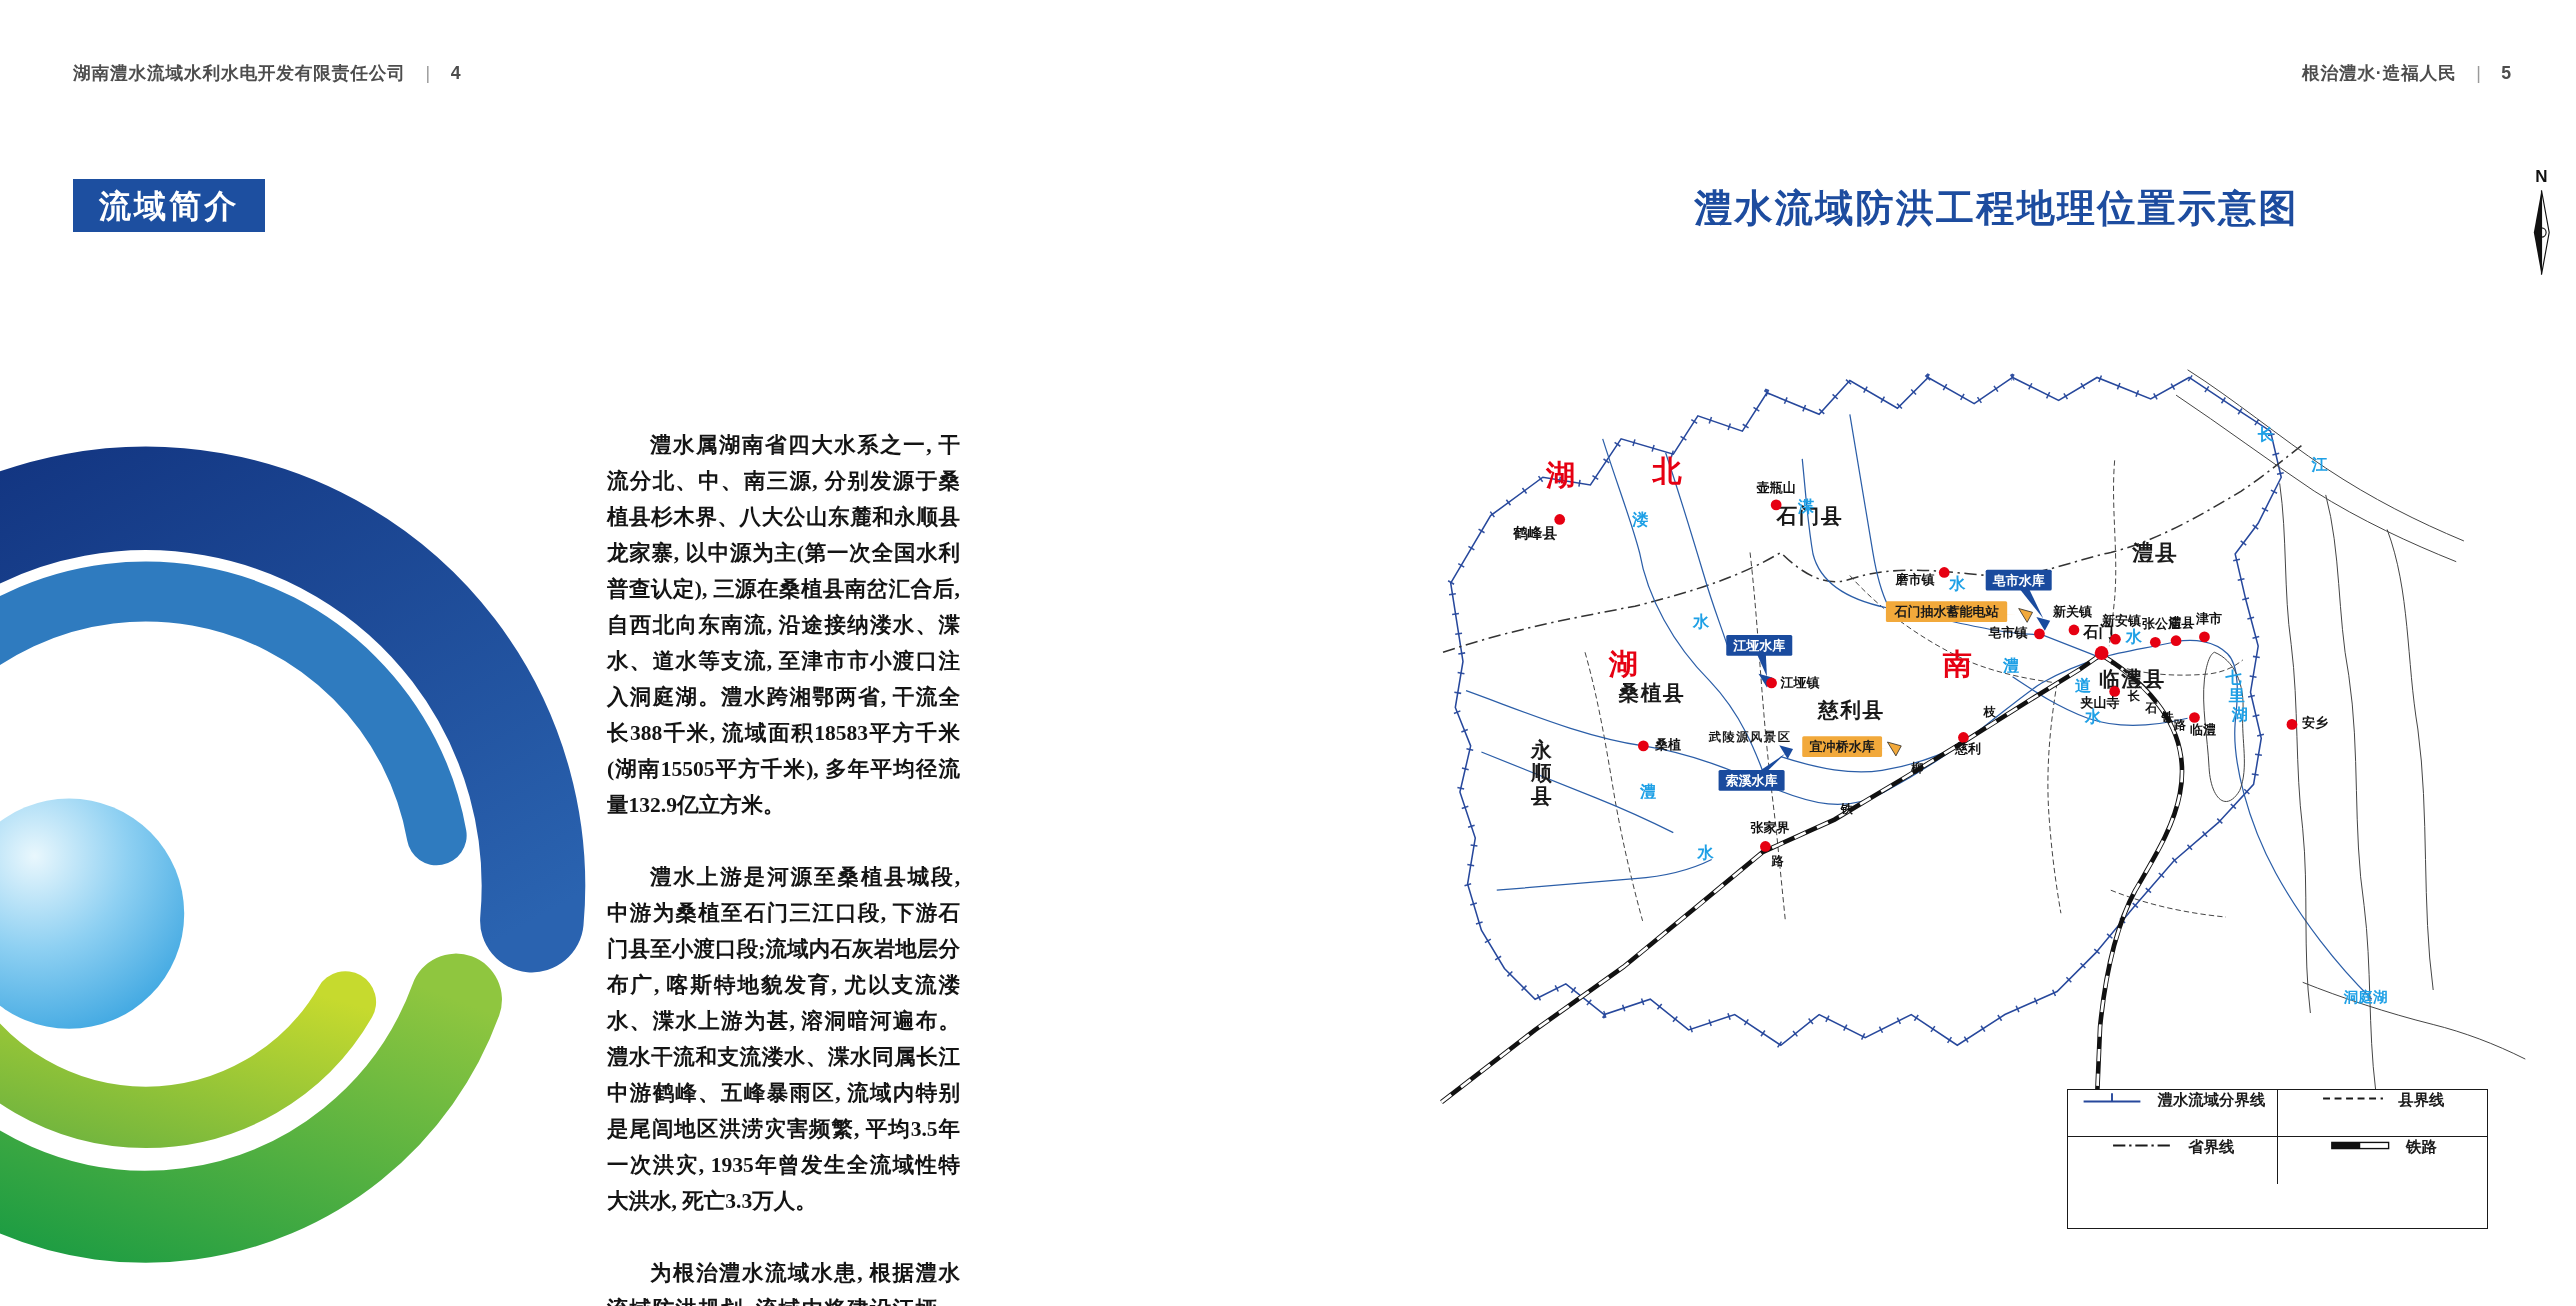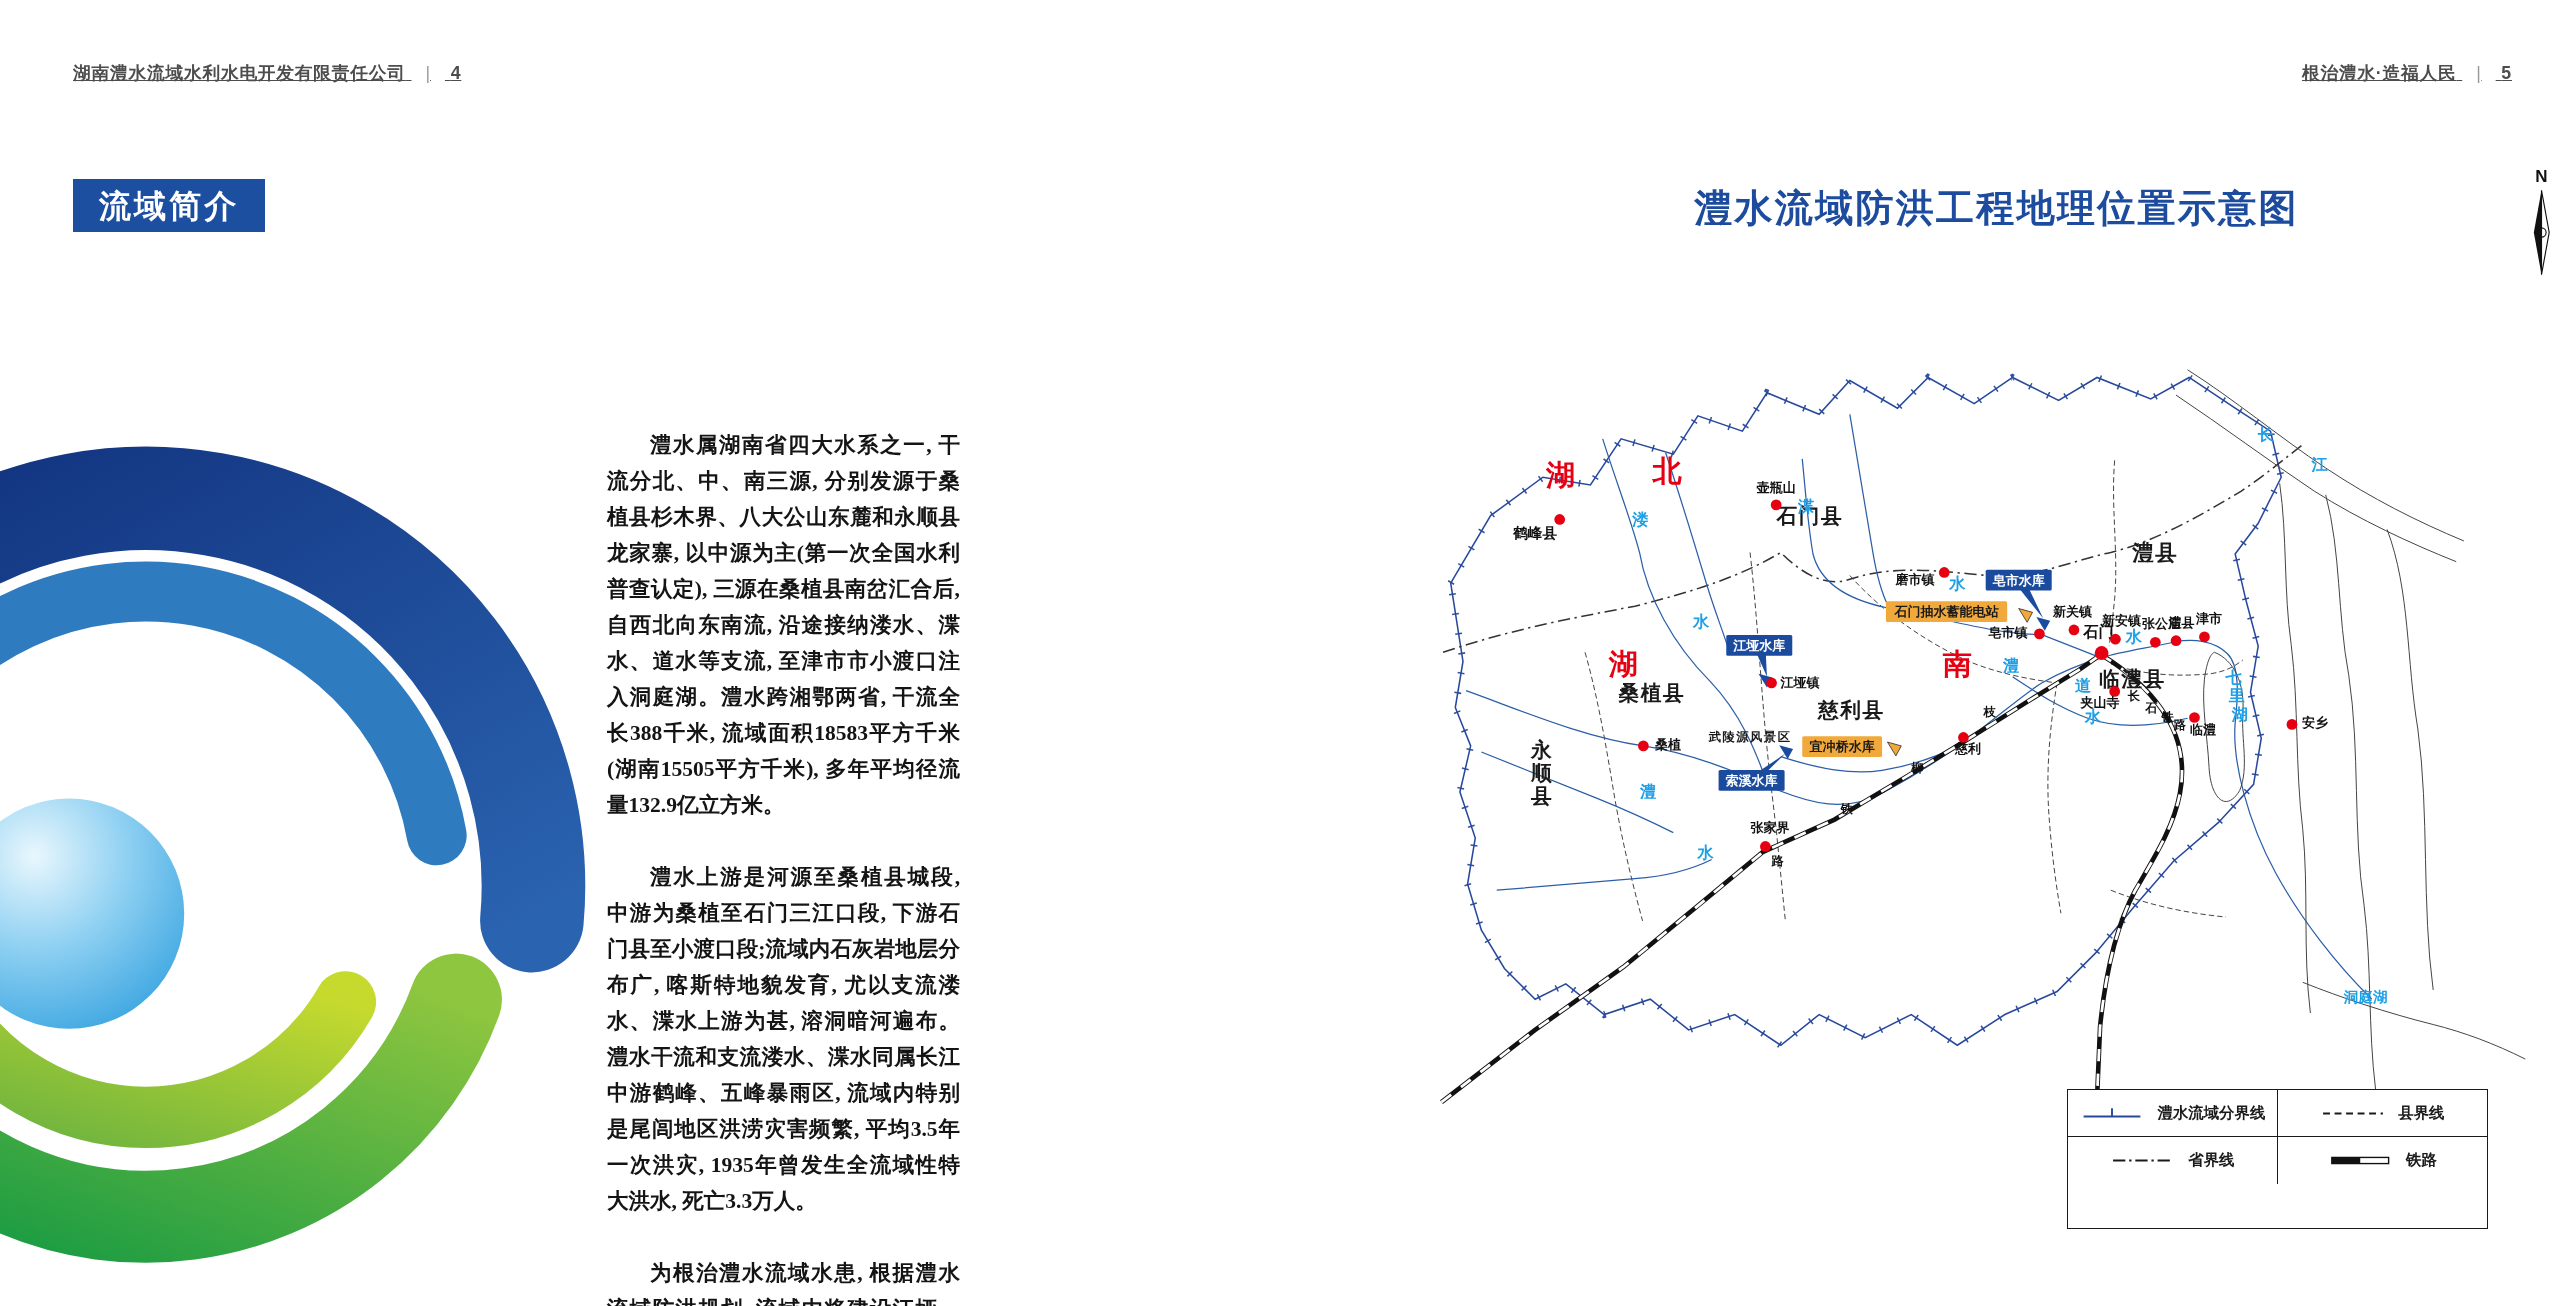--- a/index.html
+++ b/index.html
@@ -1,19 +1,19 @@
 <!DOCTYPE html>
 <html style="font-size:12.3px"><head>
 <meta charset="utf-8">
 <style>
   html,body{margin:0;padding:0;background:#fff;}
   .spread{position:relative;width:2576px;height:1306px;background:#ffffff;overflow:hidden;
           font-family:"Liberation Sans",sans-serif;}
   
-  .hdr{position:absolute;top:61px;font-size:17.7px;font-weight:700;color:#4d4d4d;letter-spacing:0.8px;white-space:nowrap;text-decoration:underline;}
+  .hdr{position:absolute;top:61px;font-size:17.7px;font-weight:700;color:#4d4d4d;letter-spacing:0.8px;white-space:nowrap;}
   .hdr-left{left:73px;}
   .hdr-right{right:64px;text-align:left;}
   .hdr .sep{color:#9a9a9a;font-weight:400;margin:0 14px;}
   .hdr .pg{font-weight:700;color:#4d4d4d;}
   
   .section-title{position:absolute;left:73px;top:179px;background:#1d4fa0;color:#ffffff;
      font-size:32px;font-weight:800;letter-spacing:3.1px;padding:10.7px 26px;line-height:1;}
   
   .body-text{position:absolute;left:607px;top:427px;width:353px;
      font-family:"Liberation Serif",serif;font-size:21.5px;font-weight:700;color:#141414;}
@@ -25,21 +25,21 @@
   .compass{position:absolute;left:2520px;top:167px;width:43px;text-align:center;}
   .compass .n{font-size:17px;font-weight:800;color:#111;}
   
   .map-box{position:absolute;left:1420px;top:322px;width:1136px;height:791px;}
   
   .legend{position:absolute;left:2067px;top:1089px;width:421px;height:140px;background:#fff;
      border:1.5px solid #1a1a1a;box-sizing:border-box;}
   .legend .lg-title{height:43px;border-bottom:1.2px solid #1a1a1a;display:flex;align-items:center;justify-content:center;
      font-size:20px;font-weight:800;letter-spacing:12.3px;color:#1a1a1a;text-indent:12.3px;}
   .legend .lg-grid{display:grid;grid-template-columns:1fr 1fr;grid-template-rows:1fr 1fr;height:94px;}
-  .legend .lg-cell{display:flex;align-items:center;justify-content:center;gap:12.3px;
+  .legend .lg-cell{display:flex;align-items:flex-start;justify-content:center;gap:12.3px;
      font-size:15.4px;font-weight:800;color:#1a1a1a;box-sizing:border-box;}
   .legend .lg-cell.r1{border-bottom:1.2px solid #1a1a1a;}
   .legend .lg-cell.c1{border-right:1.2px solid #1a1a1a;}
   .lg-sym{flex:0 0 auto;}
 </style>
 </head>
 <body>
 
 <div class="spread">
 

